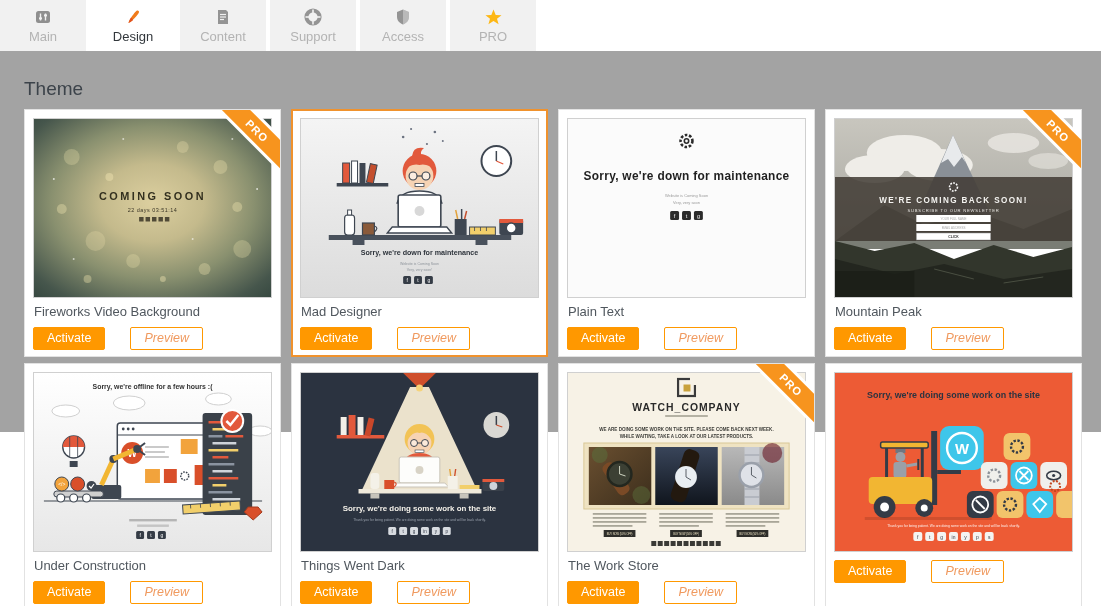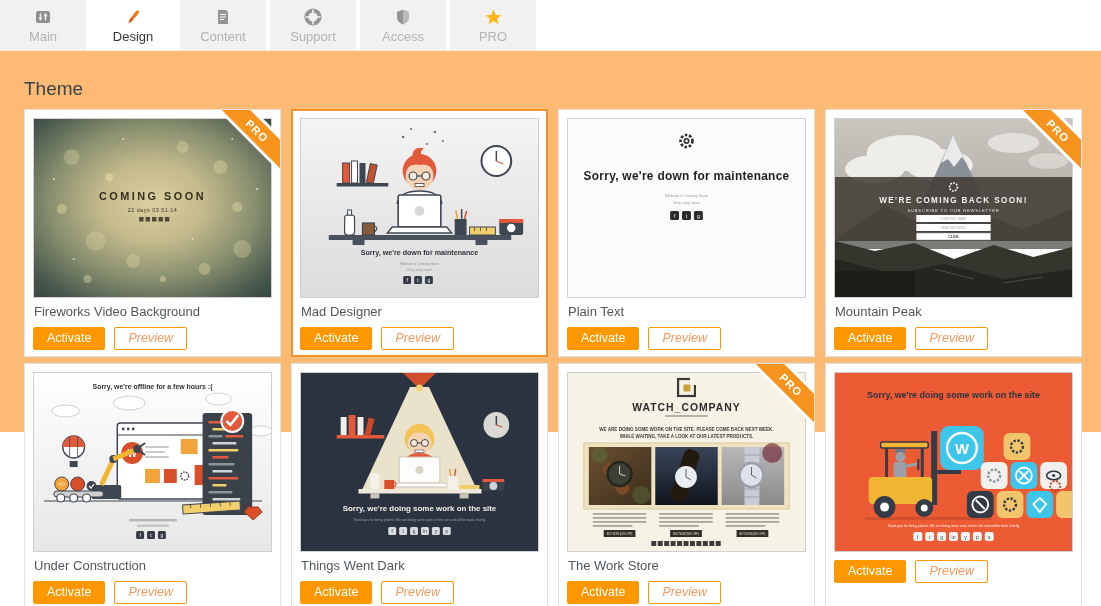--- a/index.html
+++ b/index.html
@@ -1,37 +1,37 @@
 <!DOCTYPE html>
 <html><head>
 <meta charset="utf-8">
 <style>
   html,body{margin:0;padding:0;background:#fff;}
   body{width:1101px;height:606px;overflow:hidden;font-family:"Liberation Sans",sans-serif;-webkit-font-smoothing:antialiased;}
-  #app{width:1101px;height:432px;background:#fdba74;position:relative;}
+  #app{width:1101px;height:432px;background:#a3a3a3;position:relative;}
 
   
   .tabbar{display:flex;gap:4px;height:51px;background:#fff;}
   .tab{background:#f1f1f1;display:flex;flex-direction:column;align-items:center;justify-content:center;gap:3px;padding:0 20px;min-width:46px;cursor:pointer;}
   .tab .lbl{font-size:13px;color:#b3b3b3;}
   .tab.active{background:#fff;}
   .tab.active .lbl{color:#32373c;}
   .tab svg{display:block;}
 
   
   .section-title{font-size:19px;color:#3c434a;margin:27px 0 9px 24px;}
 
   
   .grid{margin-left:24px;display:grid;grid-template-columns:repeat(4,257px);gap:6px 10px;}
   .card{box-sizing:border-box;width:257px;height:248px;background:#fff;border:1px solid #e2e2e2;padding:8px;position:relative;overflow:hidden;}
   .card.selected{border:2px solid #f0922d;padding:7px;}
   .thumb{box-sizing:border-box;width:239px;height:180px;border:1px solid #d0d0d0;background:#fff;overflow:hidden;cursor:pointer;}
   .thumb svg{display:block;width:100%;height:100%;}
   .title{font-size:13px;color:#50575e;margin:6px 0 0 1px;white-space:nowrap;}
-  .btnrow{margin-top:8px;display:flex;gap:9px;}
+  .btnrow{margin-top:8px;display:flex;gap:25px;}
   .btn{font-family:"Liberation Sans",sans-serif;font-size:12.5px;padding:3px 13px;height:23px;border-radius:2px;cursor:pointer;line-height:1;}
   .btn.act{background:#ff9800;border:1px solid #ff9800;color:#fff;}
   .btn.prev{background:#fff;border:1px solid #ff9800;color:#f09a5f;font-style:italic;}
 
   
   .ribbon{position:absolute;top:-1px;right:-1px;width:64px;height:64px;overflow:hidden;pointer-events:none;}
   .ribbon span{position:absolute;top:12px;right:-24px;transform:rotate(45deg);width:96px;text-align:center;background:#f7941e;color:#fff;font-size:11px;font-weight:bold;letter-spacing:1px;padding:4px 0;box-shadow:0 0 0 3px #fff;}
 
   svg text{font-family:"Liberation Sans",sans-serif;}
 </style>

